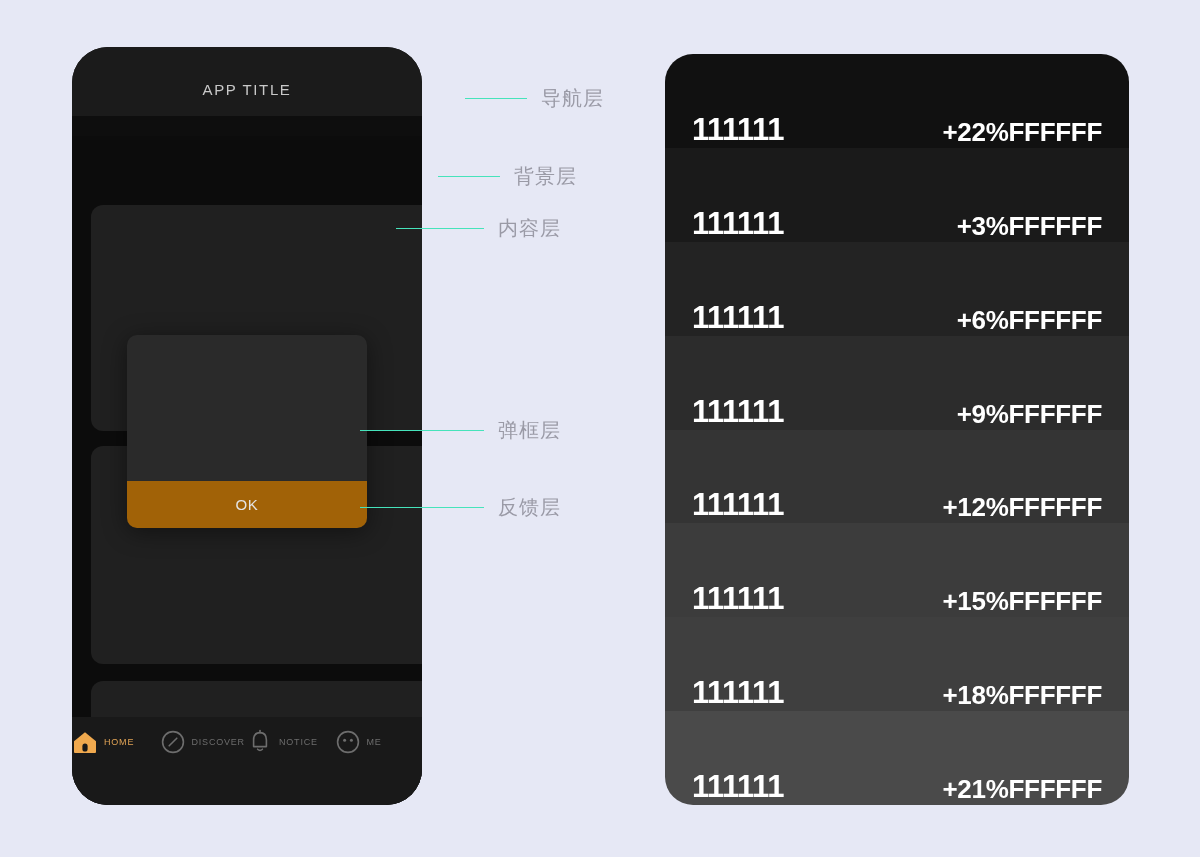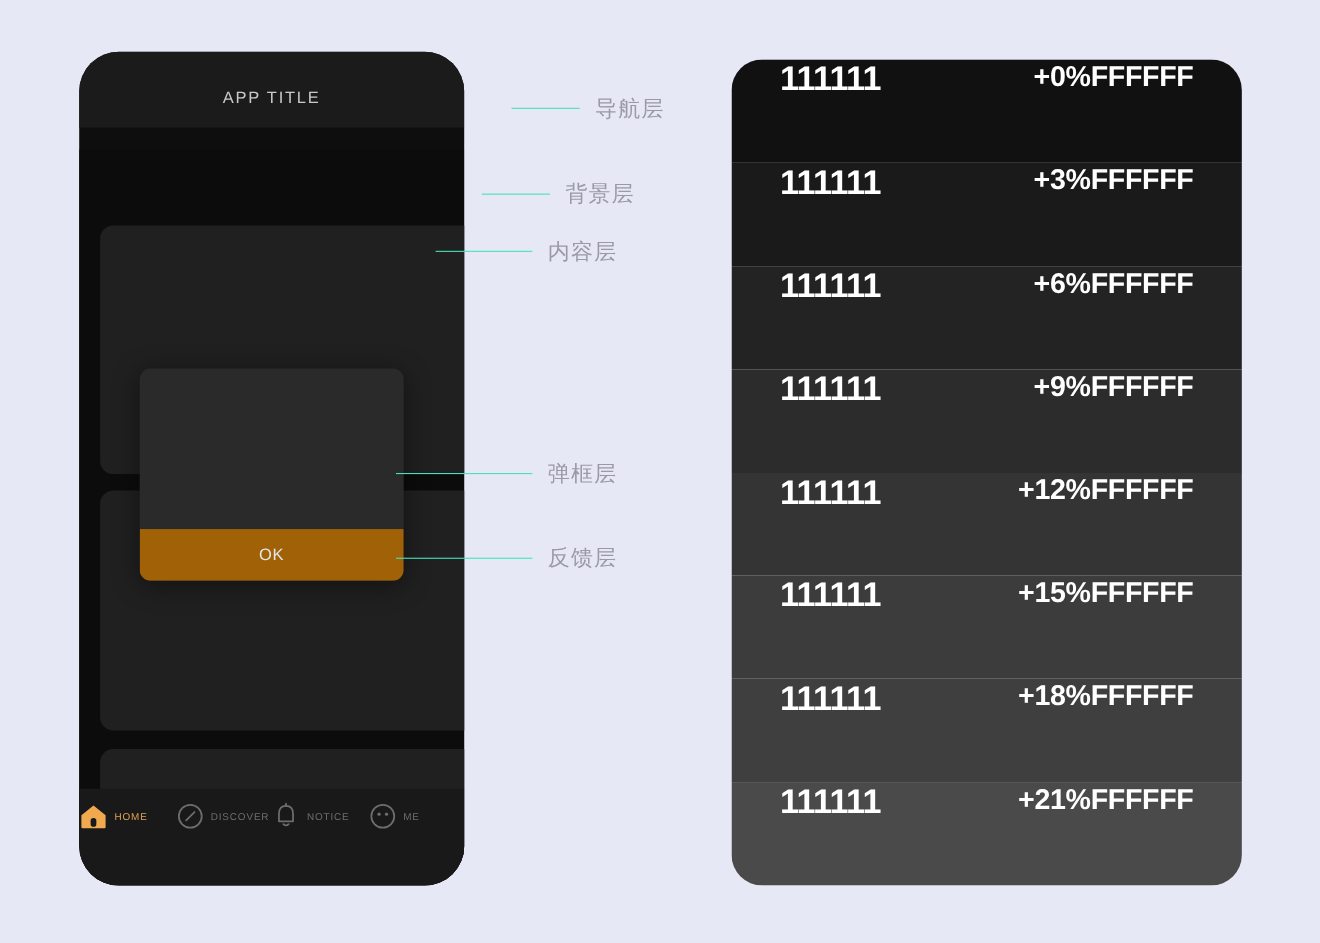--- a/index.html
+++ b/index.html
@@ -150,23 +150,23 @@
     left: 665px;
     top: 54px;
     width: 464px;
     height: 751px;
     border-radius: 28px;
     overflow: hidden;
   }
   .prow {
     height: 12.5%;
     display: flex;
-    align-items: flex-start;
+    align-items: flex-end;
     justify-content: space-between;
-    padding: 0 44px;
+    padding: 0 27px;
     box-sizing: border-box;
     color: #ffffff;
   }
   .prow-left {
     font-size: 31px;
     font-weight: bold;
     letter-spacing: -0.5px;
   }
   .prow-right {
     font-size: 26px;
@@ -269,21 +269,21 @@
 
   <div class="anno" style="left:360px; top:419px;">
     <span class="line" style="width:124px;"></span>
     <span class="txt">弹框层</span>
   </div>
 
   <div class="panel">
 
     <div class="prow" style="background:#111111;">
       <span class="prow-left">111111</span>
-      <span class="prow-right">+0%FFFFFF</span>
+      <span class="prow-right">+22%FFFFFF</span>
     </div>
 
     <div class="prow" style="background:#1a1a1a;">
       <span class="prow-left">111111</span>
       <span class="prow-right">+3%FFFFFF</span>
     </div>
 
     <div class="prow" style="background:#232323;">
       <span class="prow-left">111111</span>
       <span class="prow-right">+6%FFFFFF</span>

